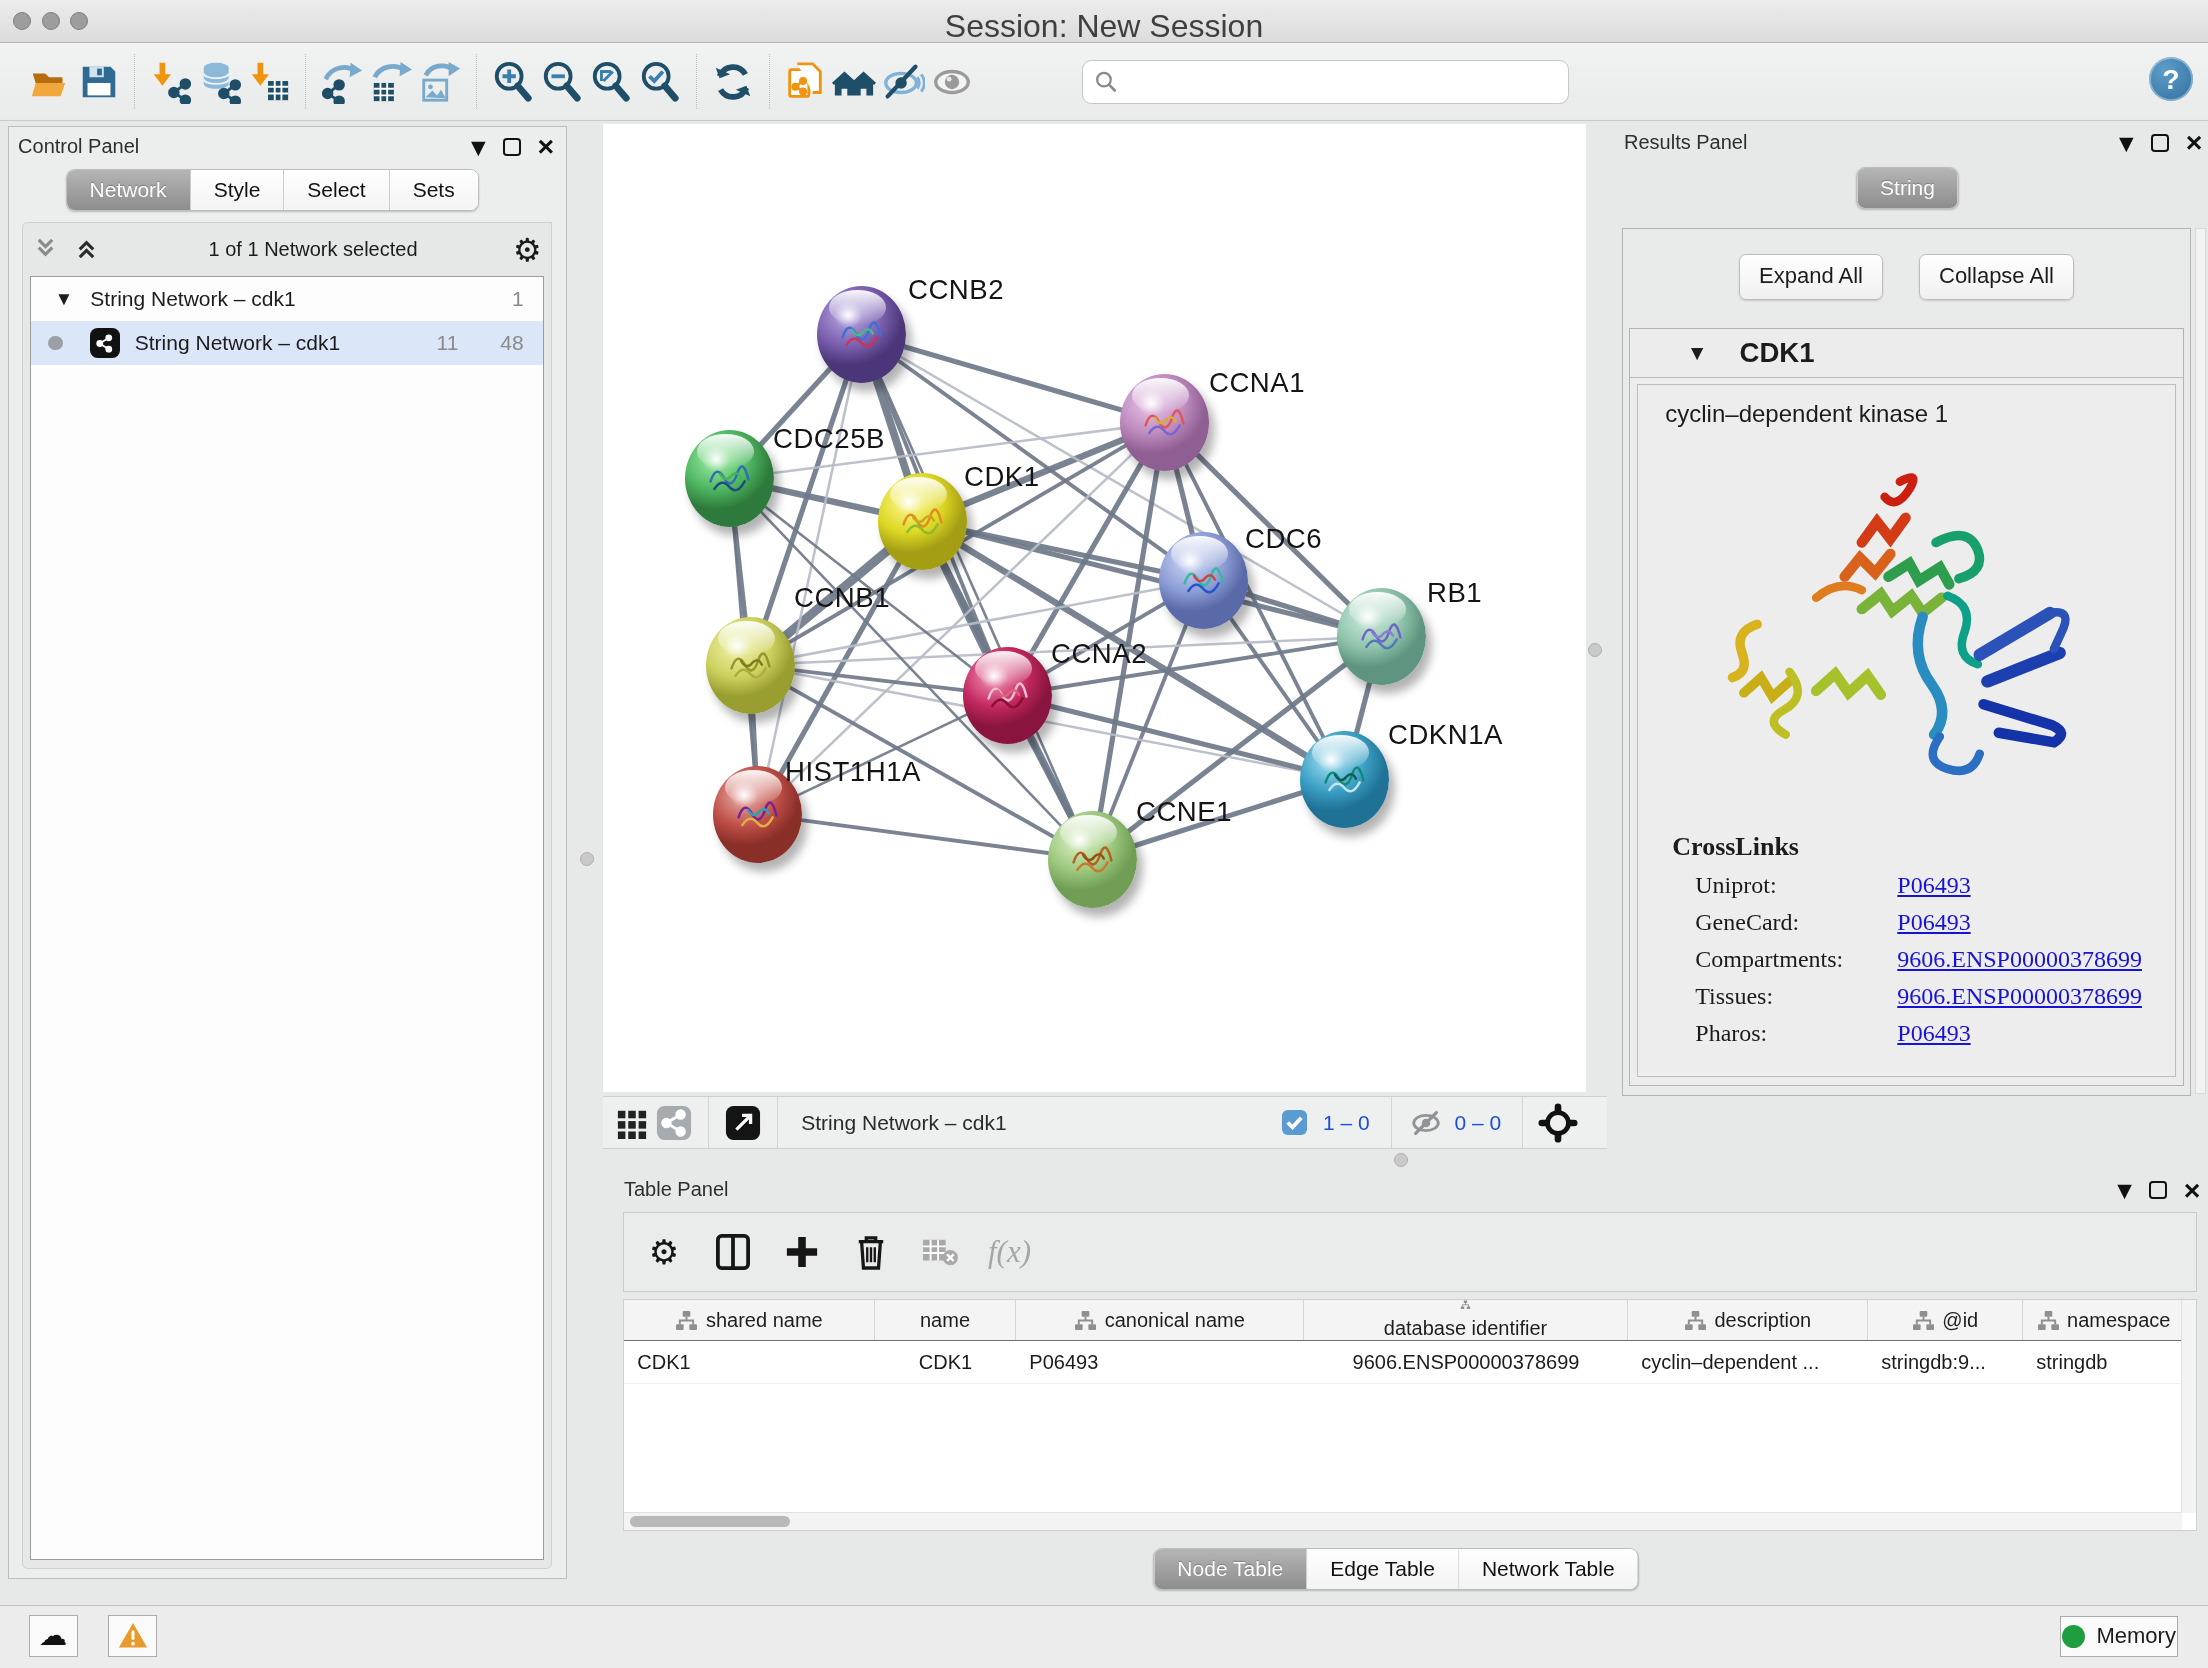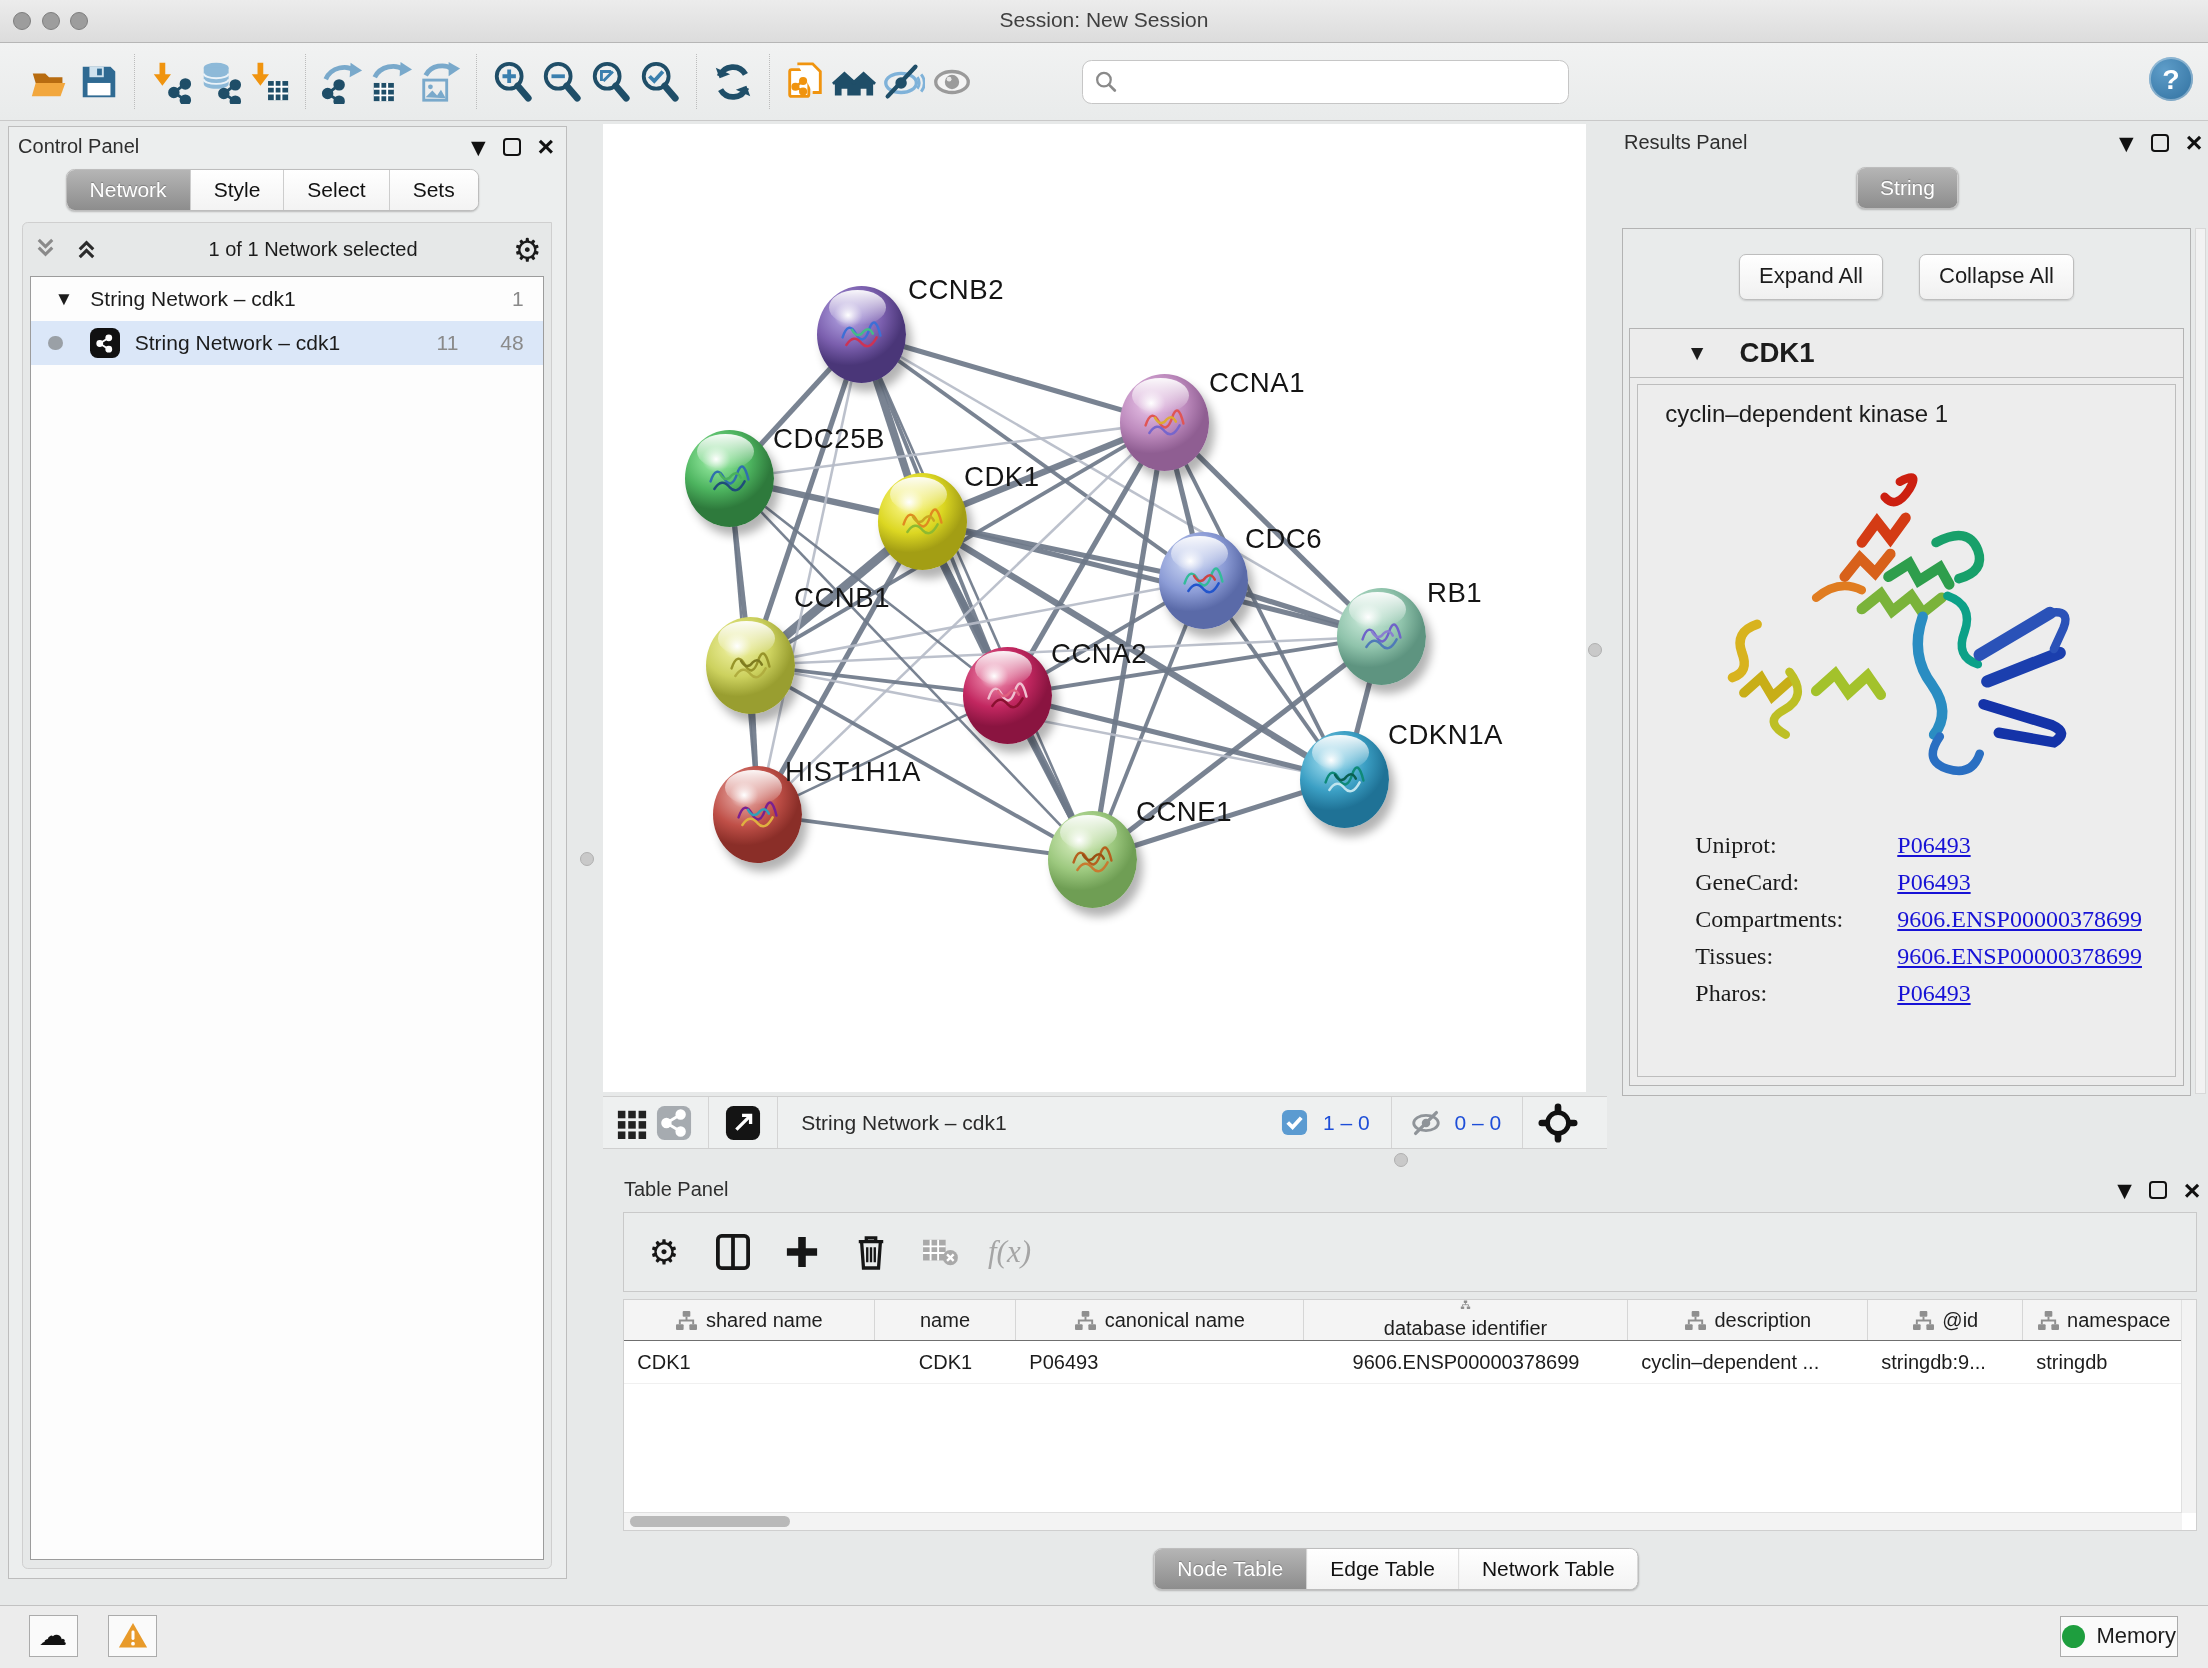--- a/index.html
+++ b/index.html
@@ -7,21 +7,21 @@
        font-family:"Liberation Sans","DejaVu Sans",sans-serif;color:#1c1c1c;
        -webkit-font-smoothing:antialiased;}
   #app{position:relative;width:2208px;height:1668px;}
 
   
   #titlebar{position:absolute;left:0;top:0;width:100%;height:42px;
     background:linear-gradient(#ececec,#dcdcdc);border-bottom:1px solid #b6b6b6;}
   .traffic{position:absolute;top:12.4px;width:18px;height:18px;border-radius:50%;
     background:#9d9d9d;border:1px solid #7f7f7f;box-sizing:border-box;}
   #win-title{position:absolute;top:7.6px;left:0;right:0;text-align:center;
-    font-size:21px;color:#3f3f3f;}
+    font-size:32px;color:#3f3f3f;}
 
   
   #toolbar{position:absolute;left:0;top:43px;width:100%;height:78px;
     background:linear-gradient(#f1f2f2,#e9ebeb);border-bottom:1px solid #c9c9c9;
     display:flex;align-items:center;padding-left:25px;box-sizing:border-box;}
   .tbtn{width:49px;height:53px;display:flex;align-items:center;justify-content:center;flex:0 0 auto;}
   .tbtn svg{width:44px;height:44px;}
   .tb-sep{width:0;height:55px;border-left:1.9px dotted #bcbcbc;margin:0 11.4px;flex:0 0 auto;}
   #search-wrap{margin-left:105px;width:487px;height:44px;background:#fff;
     border:1px solid #c6c6c6;border-radius:9.5px;display:flex;align-items:center;padding:0 11.4px;box-sizing:border-box;}
@@ -645,20 +645,21 @@
               <path d="M258 148 q28 10 18 38 q-10 26 14 34" stroke="#0ca188" stroke-width="9"></path>
               <path d="M232 170 q-14 40 10 72 q20 28 2 52" stroke="#2a8dc2" stroke-width="11"></path>
               <path d="M250 296 q-18 26 8 34 q26 8 34 -16" stroke="#2a6fc2" stroke-width="9"></path>
               <path d="M292 210 l74 -44" stroke="#2a52b8" stroke-width="13"></path>
               <path d="M300 238 l76 -30" stroke="#1b3fae" stroke-width="13"></path>
               <path d="M296 262 l72 22 q18 8 2 18 l-58 -10" stroke="#1433a8" stroke-width="11"></path>
               <path d="M366 166 q22 -4 14 16 l-10 22" stroke="#2a52b8" stroke-width="9"></path>
             </g>
           </svg>
           <div id="crosslinks">
+            <div id="cl-title">CrossLinks</div>
             <div id="cl-rows">
                 <div class="cl-row">
                   <span class="cl-label">Uniprot:</span>
                   <a class="cl-link">P06493</a>
                 </div>
                 <div class="cl-row">
                   <span class="cl-label">GeneCard:</span>
                   <a class="cl-link">P06493</a>
                 </div>
                 <div class="cl-row">

